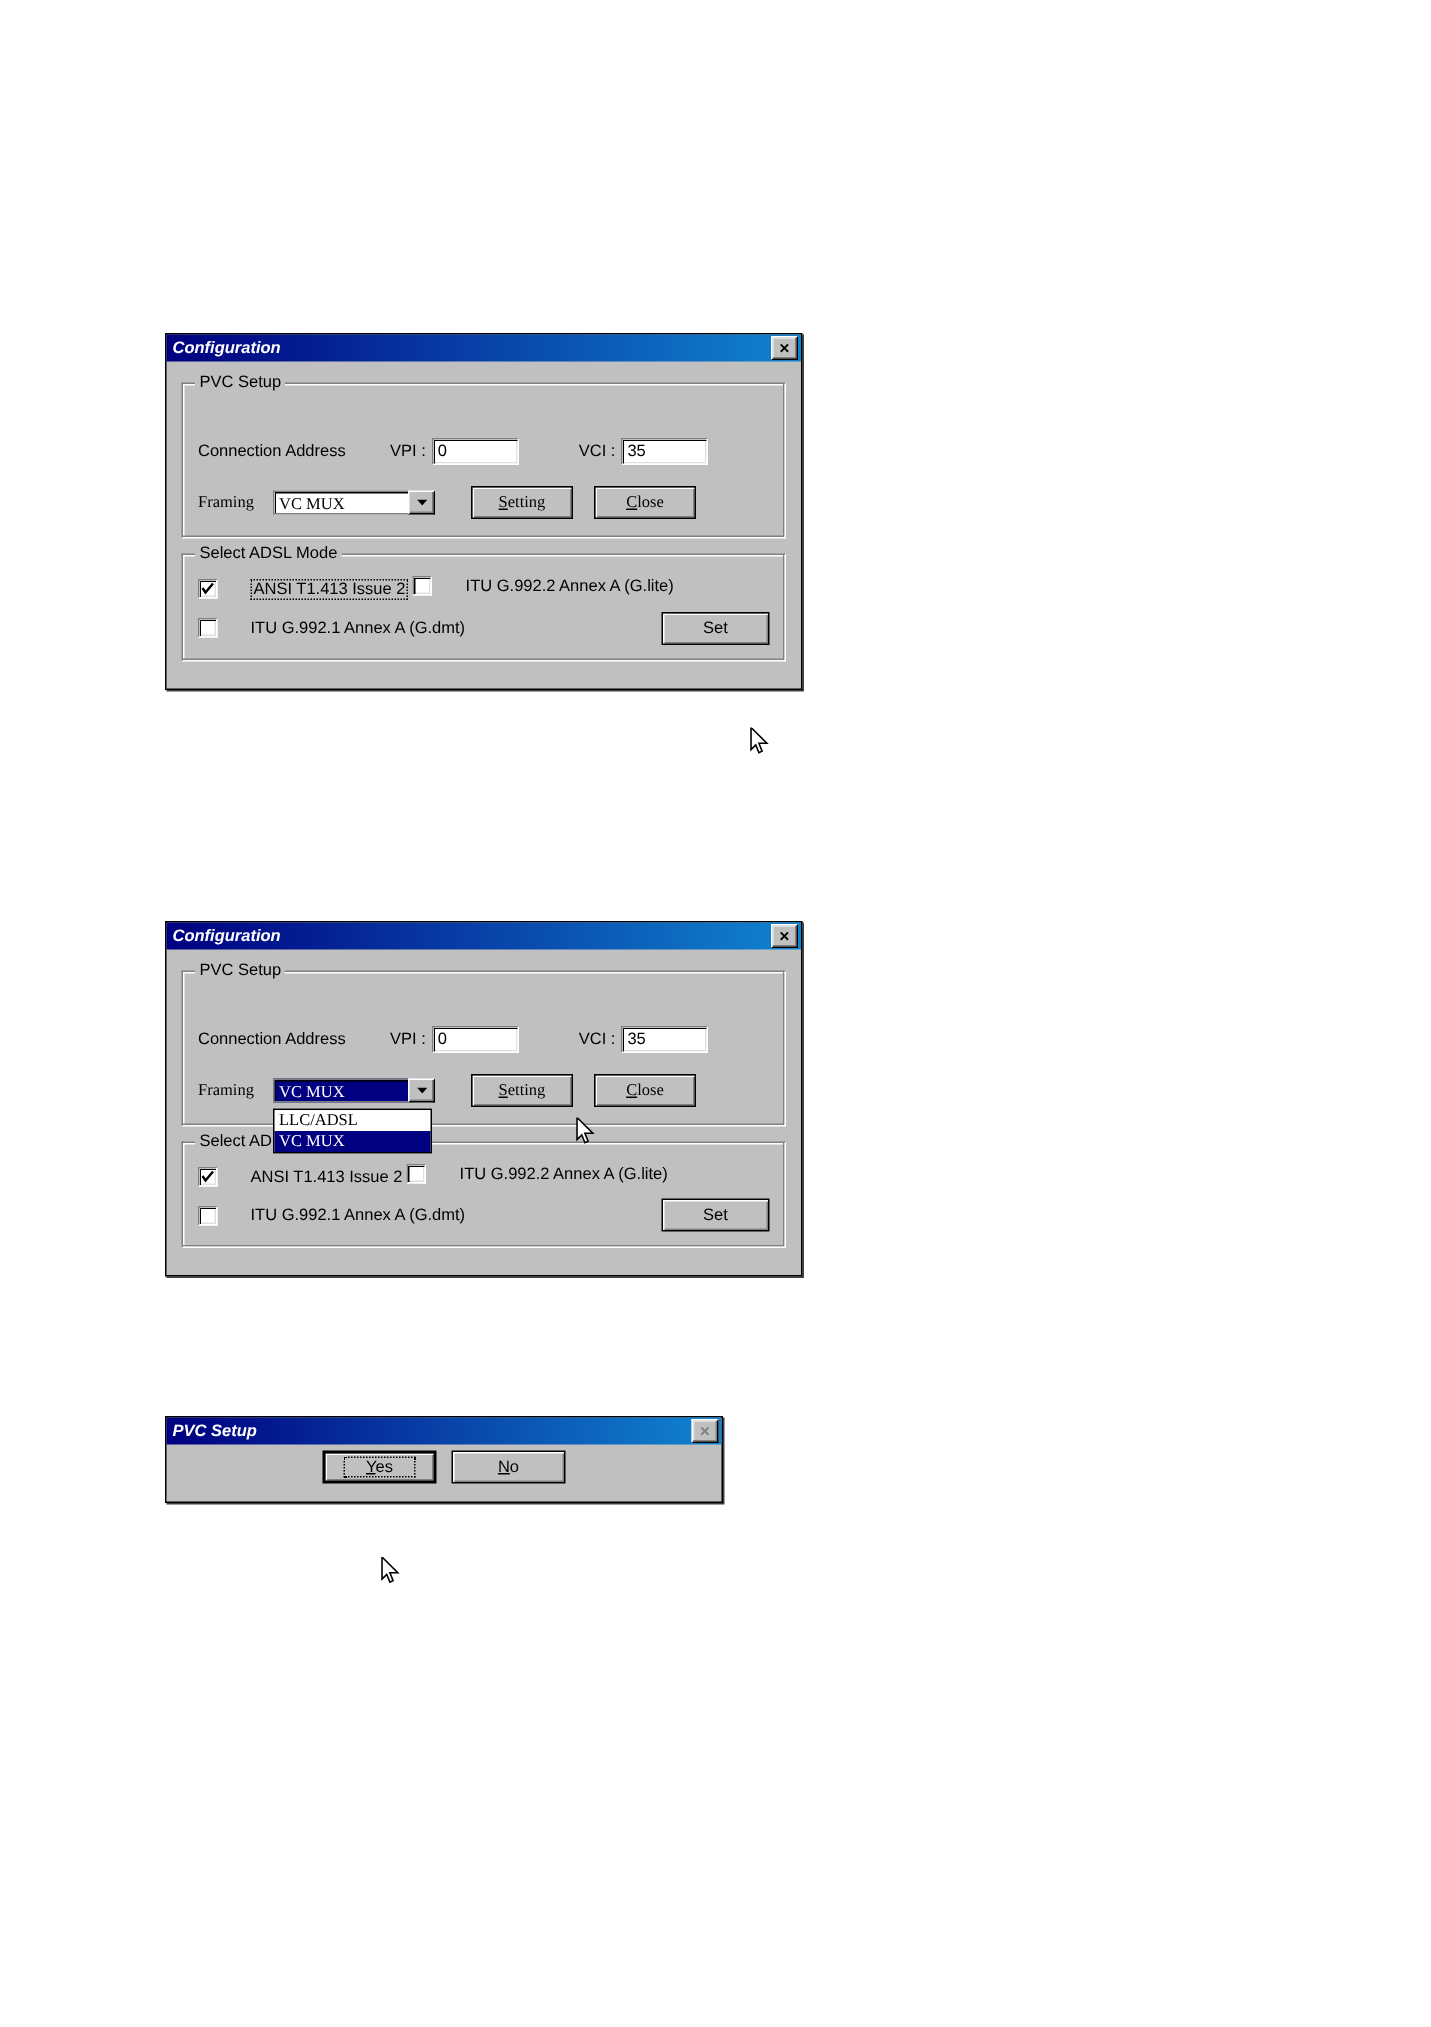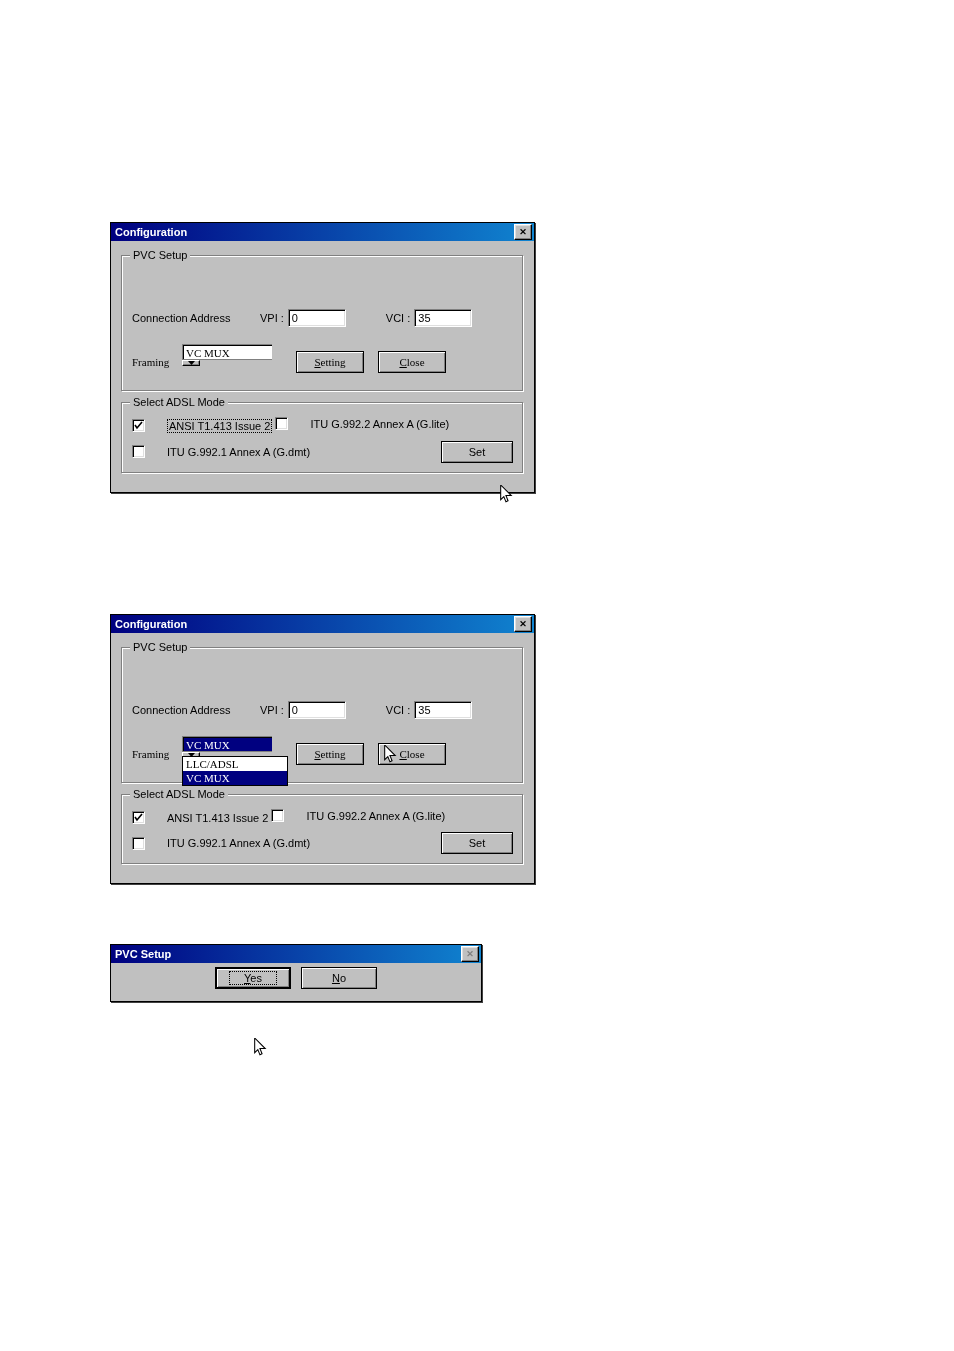--- a/index.html
+++ b/index.html
@@ -24,21 +24,21 @@
   .titlebar {
     height: 18px;
     background: linear-gradient(to right, #000080, #1084d0);
     color: #ffffff;
     font-weight: bold;
     display: flex;
     align-items: center;
     padding: 0 2px 0 4px;
     font-size: 11px;
   }
-  .titlebar .title-text { flex: 1; }
+  .titlebar .title-text { flex: 1; font-style: italic; }
   .close-btn {
     width: 16px;
     height: 14px;
     background: #c0c0c0;
     border: 1px solid #fff;
     border-right-color: #000;
     border-bottom-color: #000;
     box-shadow: inset -1px -1px 0 #808080, inset 1px 1px 0 #dfdfdf;
     display: flex;
     align-items: center;
@@ -68,21 +68,20 @@
     left: 8px;
     background: #c0c0c0;
     padding: 0 3px;
     color: #000;
     font-size: 11px;
   }
   .row {
     display: flex;
     align-items: center;
     margin-bottom: 14px;
-    margin-top: 17px;
   }
   .row.last { margin-bottom: 0; font-family: Liberation Serif, serif; }
   .lbl {
     color: #000;
     font-size: 11px;
   }
   .input-sunken {
     background: #fff;
     border: 1px solid #808080;
     border-right-color: #fff;
@@ -90,23 +89,22 @@
     box-shadow: inset 1px 1px 0 #000, inset -1px -1px 0 #dfdfdf;
     height: 18px;
     font-size: 11px;
     padding: 0 3px;
     box-sizing: border-box;
     font-family: inherit;
   }
   .combo {
     display: inline-flex;
     align-items: stretch;
-    height: 35px;
+    height: 16px;
     position: relative;
-    flex-direction: column;
   }
   .combo .combo-text {
     background: #fff;
     border: 1px solid #808080;
     border-right: none;
     box-shadow: inset 1px 1px 0 #000;
     padding: 2px 3px 0 3px;
     width: 90px;
     box-sizing: border-box;
     font-size: 11px;

